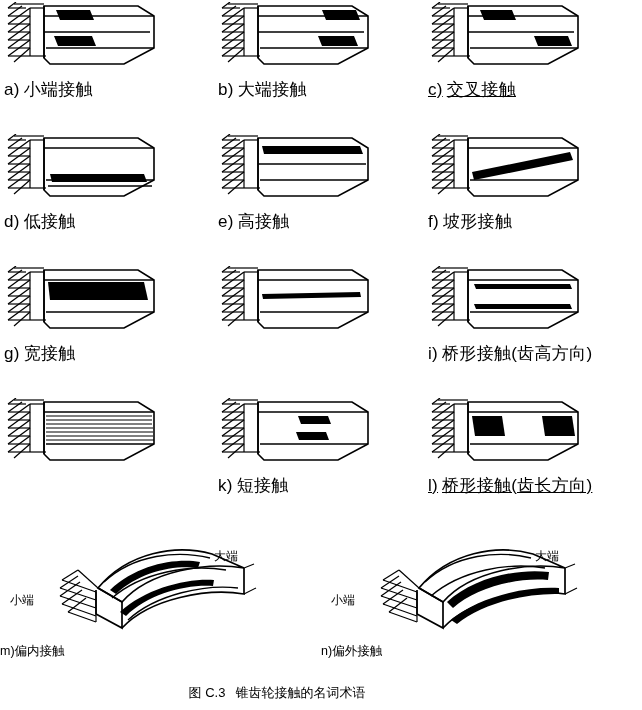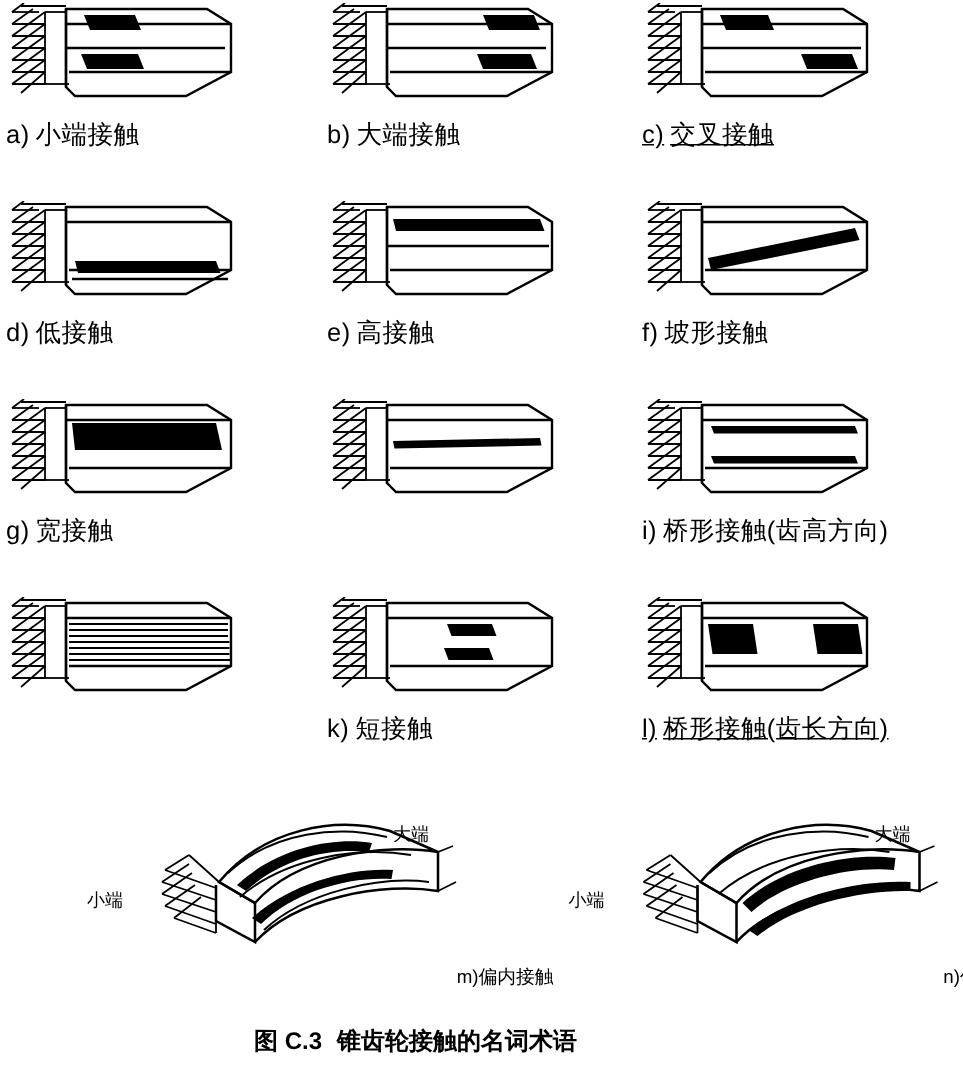--- a/index.html
+++ b/index.html
@@ -38,46 +38,45 @@
     letter-spacing: 0.3px;
     line-height: 1.2;
     white-space: nowrap;
   }
   .caption .lbl {
     margin-right: 4px;
   }
   .big-cell {
     position: absolute;
     width: 321px;
-    margin-left: 48px;
   }
   .big-fig {
     position: relative;
     width: 321px;
     height: 108px;
   }
   .big-caption {
-    text-align: right;
+    text-align: left;
     font-size: 12.5px;
     line-height: 1.2;
     white-space: nowrap;
   }
   .annot {
     position: absolute;
     font-size: 12px;
     white-space: nowrap;
   }
   .figure-title {
     position: absolute;
     left: 0;
     top: 684px;
     width: 554px;
     text-align: center;
-    font-size: 16px;
-    font-weight: bold;
+    font-size: 13px;
+    font-weight: normal;
     white-space: nowrap;
   }
   .figure-title .t-num { margin-right: 10px; }
 </style>
 </head>
 <body>
 
 <div id="sheet">
 
   <div class="cell" style="left:4px; top:2px;">

